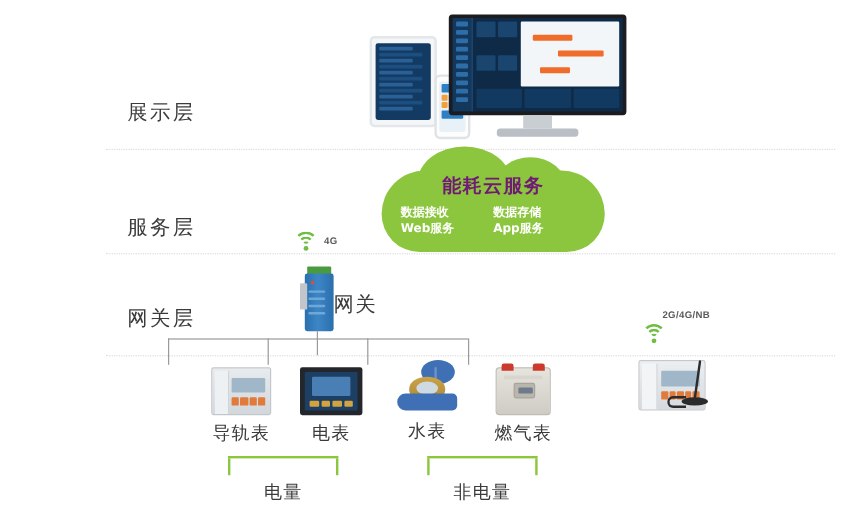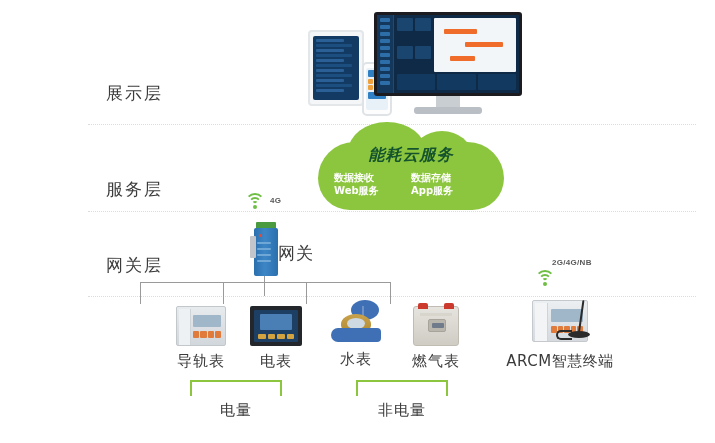--- a/index.html
+++ b/index.html
@@ -88,22 +88,22 @@
   .cloud::before {
     content:""; position:absolute; left:30px; top:-20px; width:78px; height:60px;
     background:#8CC63E; border-radius:50%;
   }
   .cloud::after {
     content:""; position:absolute; left:94px; top:-11px; width:60px; height:50px;
     background:#8CC63E; border-radius:50%;
   }
   .cloud-inner { position: relative; z-index: 3; padding-top: 3px; }
   .cloud-title {
-    font-size: 16px; color: #14532d; letter-spacing: 1px;
-    font-family:"DejaVu Sans", sans-serif; font-weight: 600; font-style: italic;
+    font-size: 16px; color: #701a75; letter-spacing: 1px;
+    font-family:"DejaVu Sans", sans-serif; font-weight: 600;
   }
   .cloud-sub { display: grid; grid-template-columns: 1fr 1fr; margin-top: 5px; padding: 0 16px; }
   .cloud-sub span {
     font-size: 10px; color: #ffffff; line-height: 13px;
     font-family:"DejaVu Sans", sans-serif; font-weight:600; text-align:left;
   }
   .cs-col { display: flex; flex-direction: column; align-items: flex-start;}
 
   
   .wifi { position: absolute; width: 22px; height: 16px; }
@@ -425,21 +425,20 @@
       <div class="cap"></div>
         <div class="scr"></div>
       <div class="btns">
           <i></i>
           <i></i>
           <i></i>
           <i></i>
           <i></i>
         </div>
     </div>
-    <div class="arcm-label">ARCM智慧终端</div>
   </div>
   <div class="antenna">
     <div class="rod"></div>
       <div class="base"></div>
       <div class="wire"></div>
   </div>
 
   <div class="bracket br-1"></div>
   <div class="bracket-label bl-1">电量</div>
 

